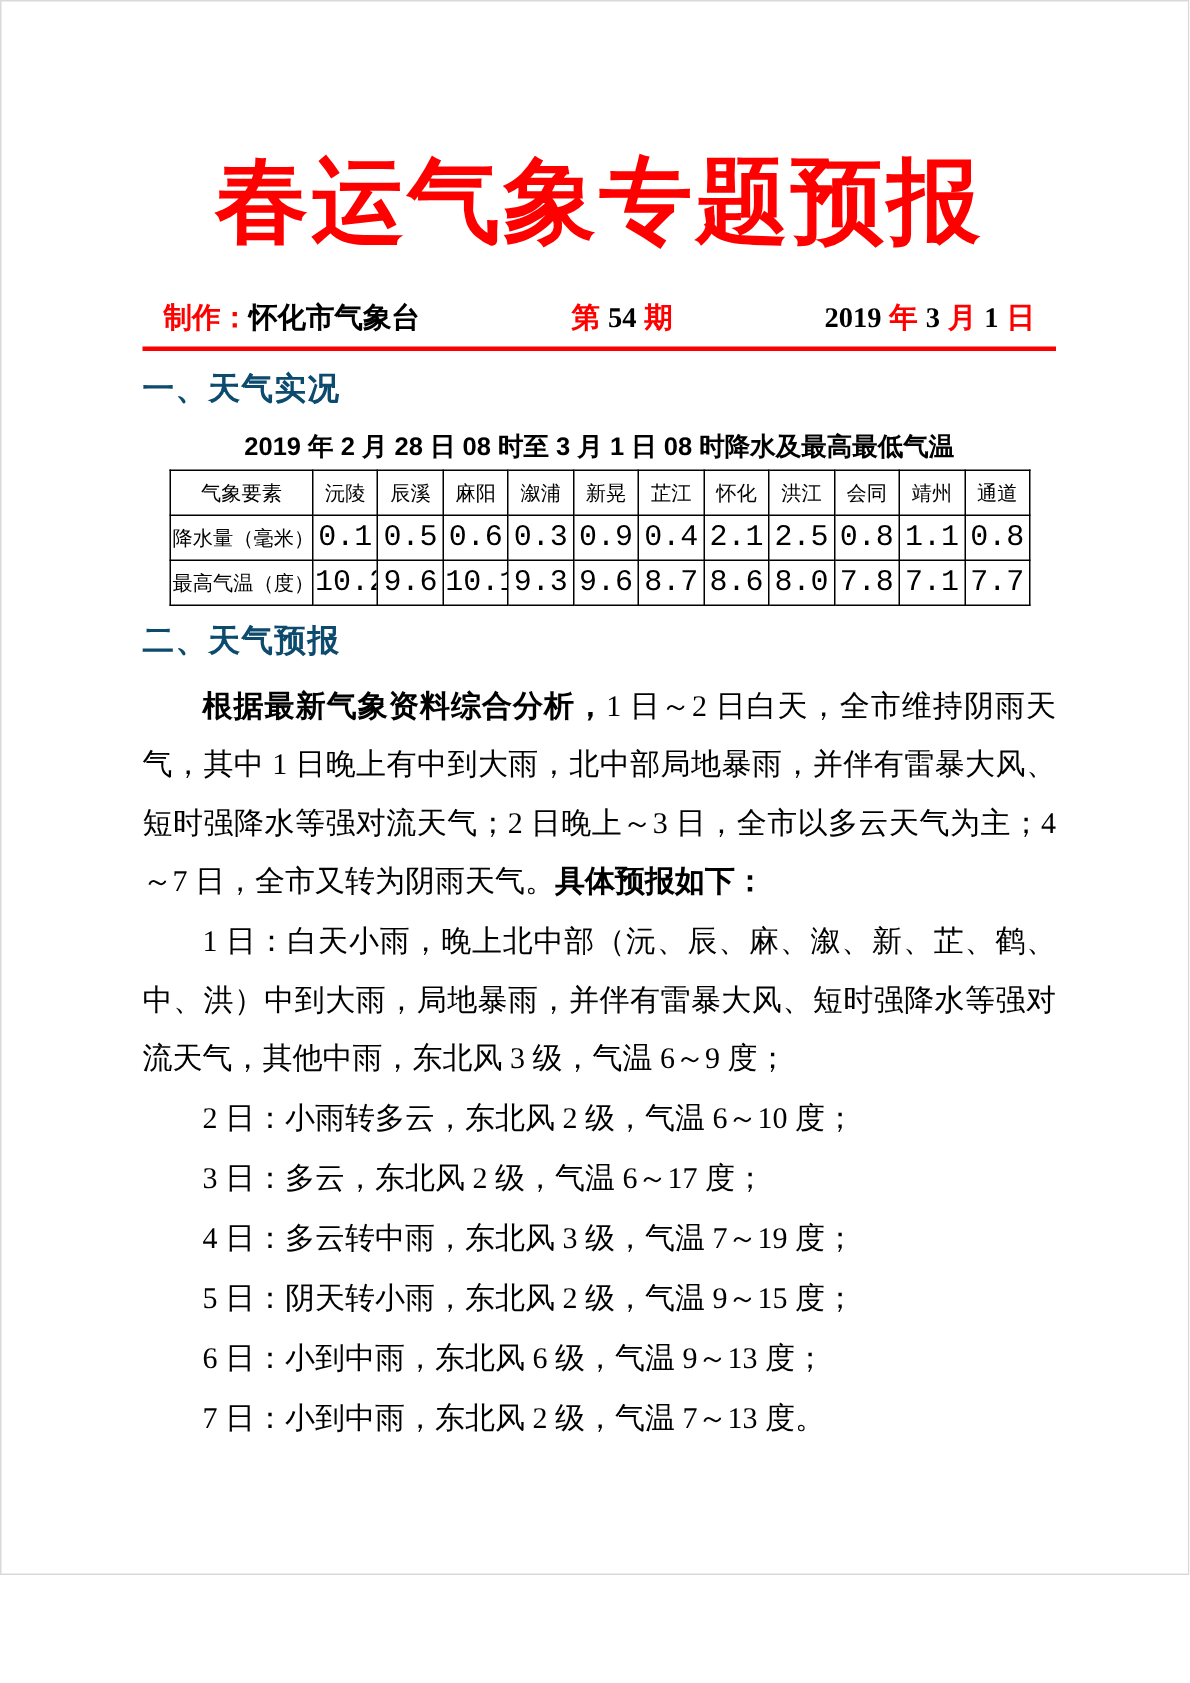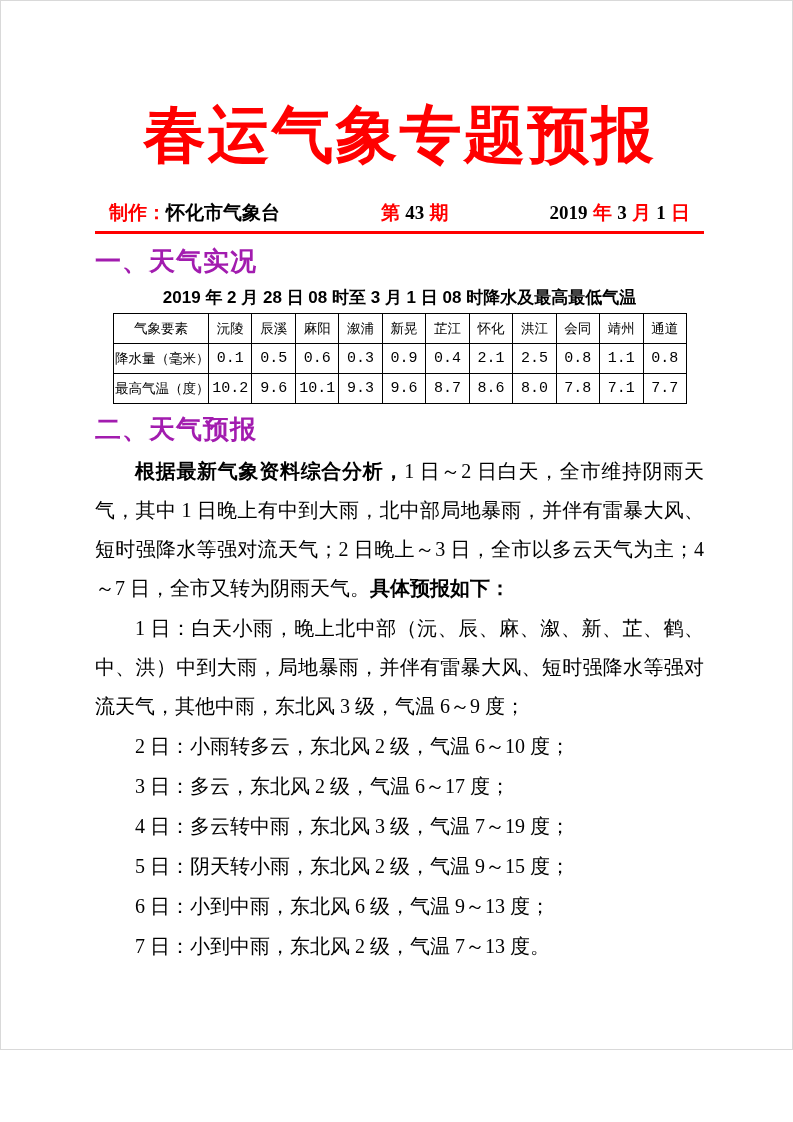--- a/index.html
+++ b/index.html
@@ -38,26 +38,26 @@
   }
   .red { color: #ff0000; }
   .num-serif { font-family: "Liberation Serif", serif; }
   .red-rule {
     height: 3px;
     background: #ff0000;
     margin-top: 6px;
   }
   .section-heading {
     margin: 15px 0 0 0;
-    font-family: Liberation Sans, sans-serif;
+    font-family: Liberation Mono, monospace;
     font-weight: bold;
-    font-size: 26px;
+    font-size: 21px;
     line-height: 25px;
     letter-spacing: 1px;
-    color: #a21caf;
+    color: #0c4a6e;
   }
   .table-title {
     margin-top: 13px;
     text-align: center;
     font-family: "Liberation Sans", sans-serif;
     font-weight: bold;
     font-size: 17px;
     line-height: 21px;
   }
   table.weather {
@@ -72,21 +72,21 @@
     padding: 0 1px;
     text-align: center;
     vertical-align: middle;
     font-weight: normal;
     font-size: 13.5px;
     font-family: Liberation Mono, monospace;
     overflow: hidden;
     white-space: nowrap;
   }
   table.weather .label-col { width: 92px; }
-  table.weather td.value { font-size: 15px; }
+  table.weather td.value { font-size: 20px; }
   .forecast-para {
     margin: 10px 0 0 0;
     font-size: 20px;
     line-height: 39px;
     text-align: justify;
     text-indent: 2em;
   }
   .forecast-item {
     margin: 1px 0 0 0;
     font-size: 20px;
@@ -105,21 +105,21 @@
 <div class="page">
 
   <h1 class="doc-title">春运气象专题预报</h1>
 
   <div class="masthead">
     <div>
       <span class="red">制作：</span><span>怀化市气象台</span>
     </div>
     <div>
       <span class="red">第</span>
-      <span class="num-serif">43</span>
+      <span class="num-serif">54</span>
       <span class="red">期</span>
     </div>
     <div>
       <span class="num-serif">2019</span>
       <span class="red">年</span>
       <span class="num-serif">3</span>
       <span class="red">月</span>
       <span class="num-serif">1</span>
       <span class="red">日</span>
     </div>

